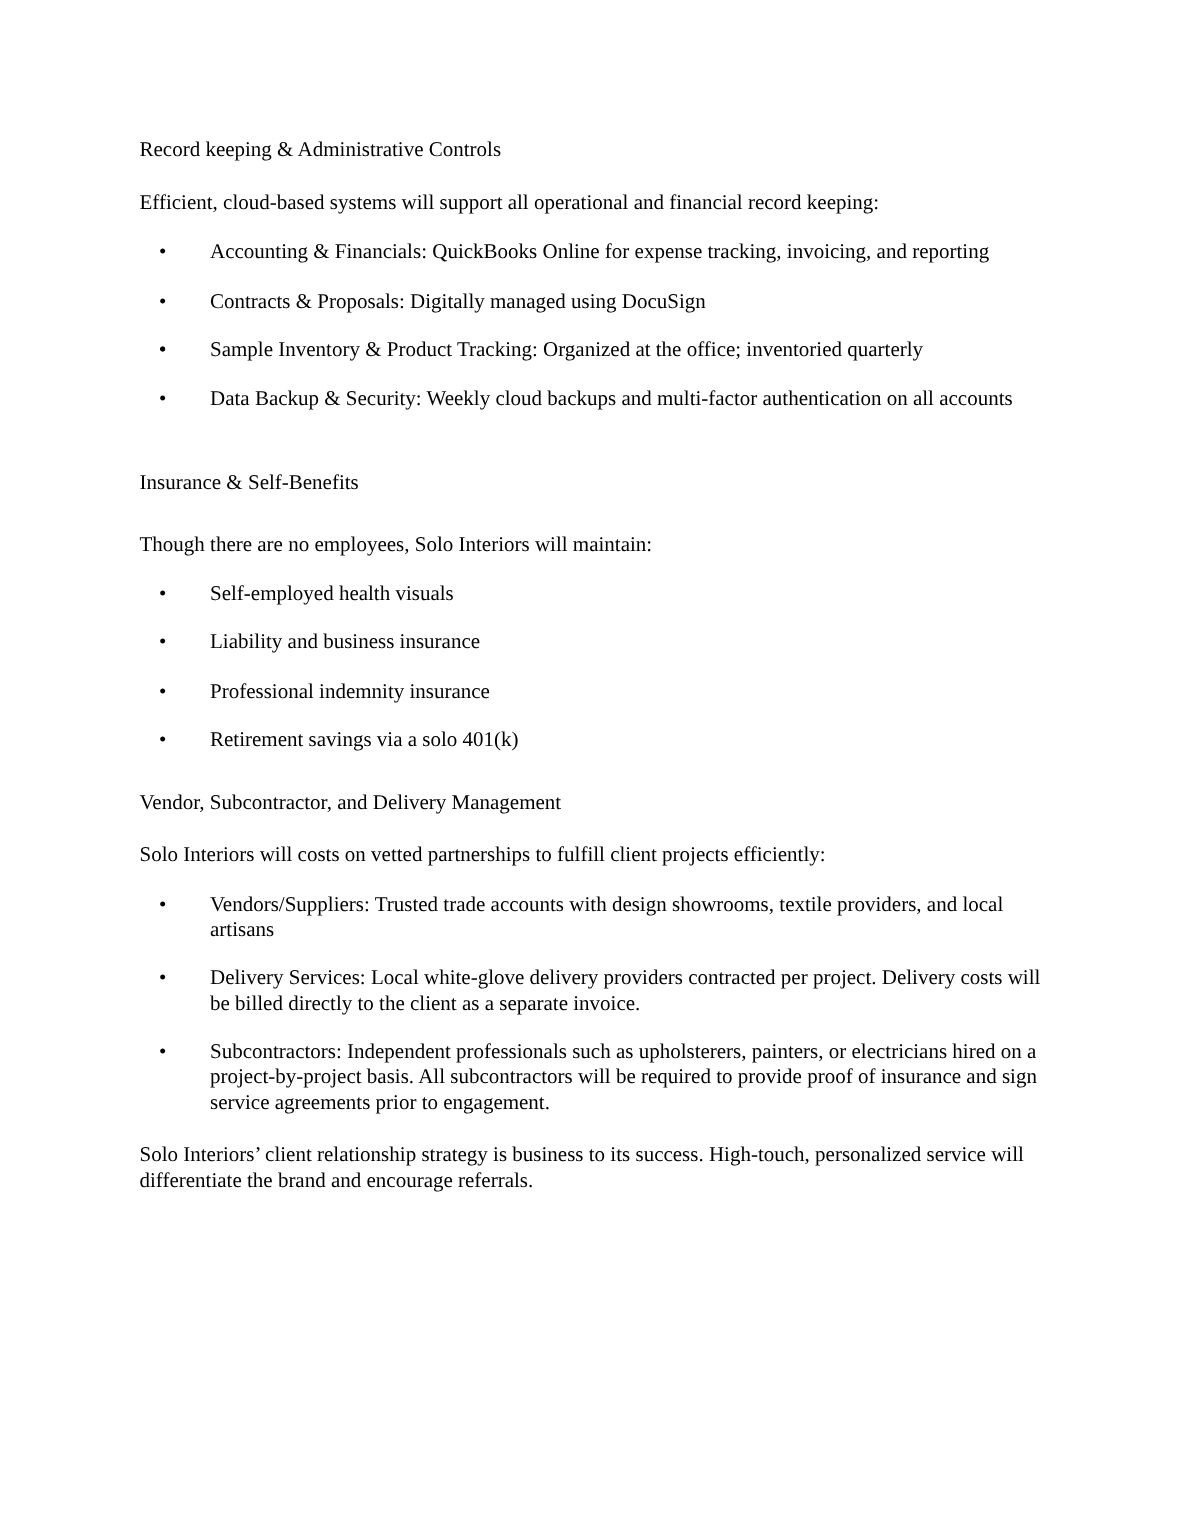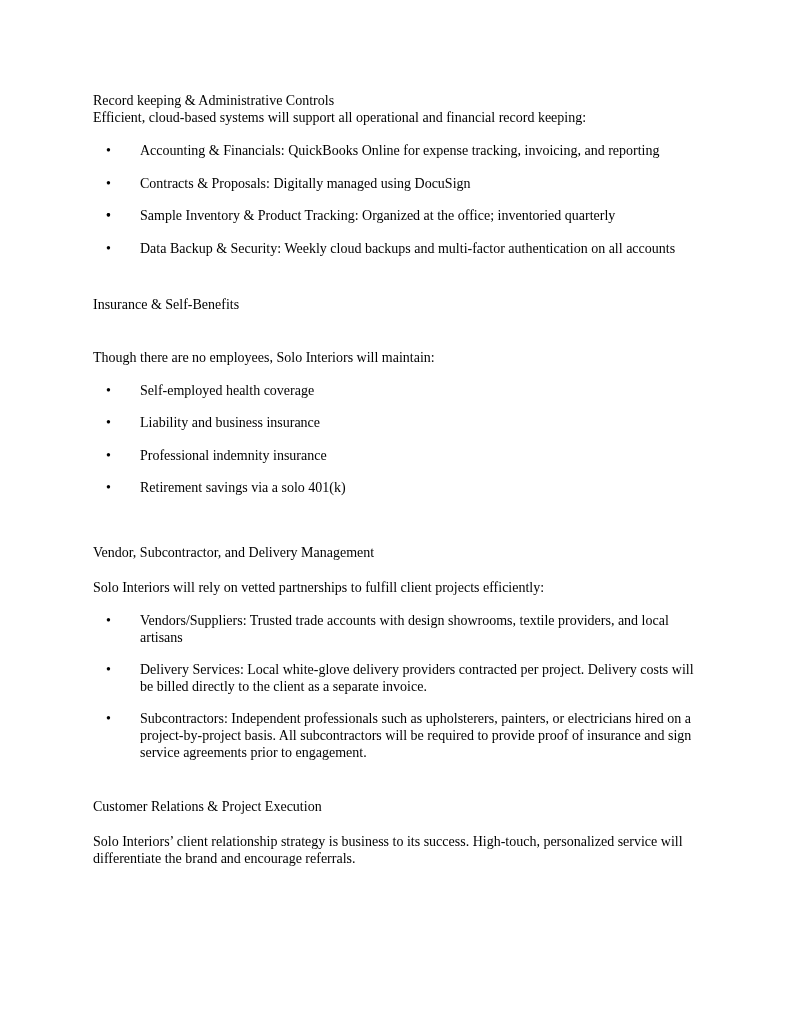--- a/index.html
+++ b/index.html
@@ -5,28 +5,28 @@
   html, body { margin: 0; padding: 0; background: #ffffff; }
   body { width: 791px; height: 1024px; position: relative; overflow: hidden;
          font-family: "Liberation Serif", serif; color: #000; font-size: 14px; line-height: 17px; }
   .page { position: absolute; left: 93px; top: 92px; width: 610px; }
   .h { font-weight: normal; margin: 0; }
   .p { margin: 0; }
   ul { list-style: none; margin: 0; padding: 0; }
   li { position: relative; padding-left: 47px; }
   li .bullet { position: absolute; left: 13px; top: 0; }
   .s1-h { margin-top: 0; }
-  .s1-p { }
+  .s1-p { margin-top: 18px; }
   .s1-list { margin-top: 16px; }
   .s1-list li { margin-bottom: 15.5px; }
   .s2-h { margin-top: 39px; }
-  .s2-p { margin-top: 36px; }
+  .s2-p { margin-top: 24px; }
   .s2-list { margin-top: 16px; }
   .s2-list li { margin-bottom: 15.5px; }
-  .s3-h { margin-top: 48px; }
+  .s3-h { margin-top: 25px; }
   .s3-p { margin-top: 18px; }
   .s3-list { margin-top: 16px; }
   .s3-list li { margin-bottom: 15px; }
   .s4-h { margin-top: 37px; }
   .s4-p { margin-top: 18px; }
 </style>
 </head>
 <body>
 
 <div class="page">
@@ -40,35 +40,34 @@
       <li><span class="bullet">•</span></li>
       <li><span class="bullet">•</span><span>Sample Inventory &amp; Product Tracking: Organized at the office; inventoried quarterly</span></li>
       <li><span class="bullet">•</span><span>Data Backup &amp; Security: Weekly cloud backups and multi-factor authentication on all accounts</span></li>
     </ul>
   </div>
 
   <div>
     <p class="h s2-h">Insurance &amp; Self-Benefits</p>
     <p class="p s2-p">Though there are no employees, Solo Interiors will maintain:</p>
     <ul class="s2-list">
-      <li><span class="bullet">•</span><span>Self-employed health coverage</span></li>
+      <li><span class="bullet">•</span><span>Self-employed health visuals</span></li>
       <li><span class="bullet">•</span><span>Liability and business insurance</span></li>
       <li><span class="bullet">•</span><span>Professional indemnity insurance</span></li>
       <li><span class="bullet">•</span><span>Retirement savings via a solo 401(k)</span></li>
     </ul>
   </div>
 
   <div>
     <p class="h s3-h">Vendor, Subcontractor, and Delivery Management</p>
-    <p class="p s3-p">Solo Interiors will rely on vetted partnerships to fulfill client projects efficiently:</p>
+    <p class="p s3-p">Solo Interiors will costs on vetted partnerships to fulfill client projects efficiently:</p>
     <ul class="s3-list">
       <li><span class="bullet">•</span><span>Vendors/Suppliers: Trusted trade accounts with design showrooms, textile providers, and local artisans</span></li>
       <li><span class="bullet">•</span><span>Delivery Services: Local white-glove delivery providers contracted per project. Delivery costs will be billed directly to the client as a separate invoice.</span></li>
       <li><span class="bullet">•</span><span>Subcontractors: Independent professionals such as upholsterers, painters, or electricians hired on a project-by-project basis. All subcontractors will be required to provide proof of insurance and sign service agreements prior to engagement.</span></li>
     </ul>
   </div>
 
   <div>
-    <p class="h s4-h">Customer Relations &amp; Project Execution</p>
     <p class="p s4-p">Solo Interiors’ client relationship strategy is business to its success. High-touch, personalized service will differentiate the brand and encourage referrals.</p>
   </div>
 
 </div>
 
 </body></html>

